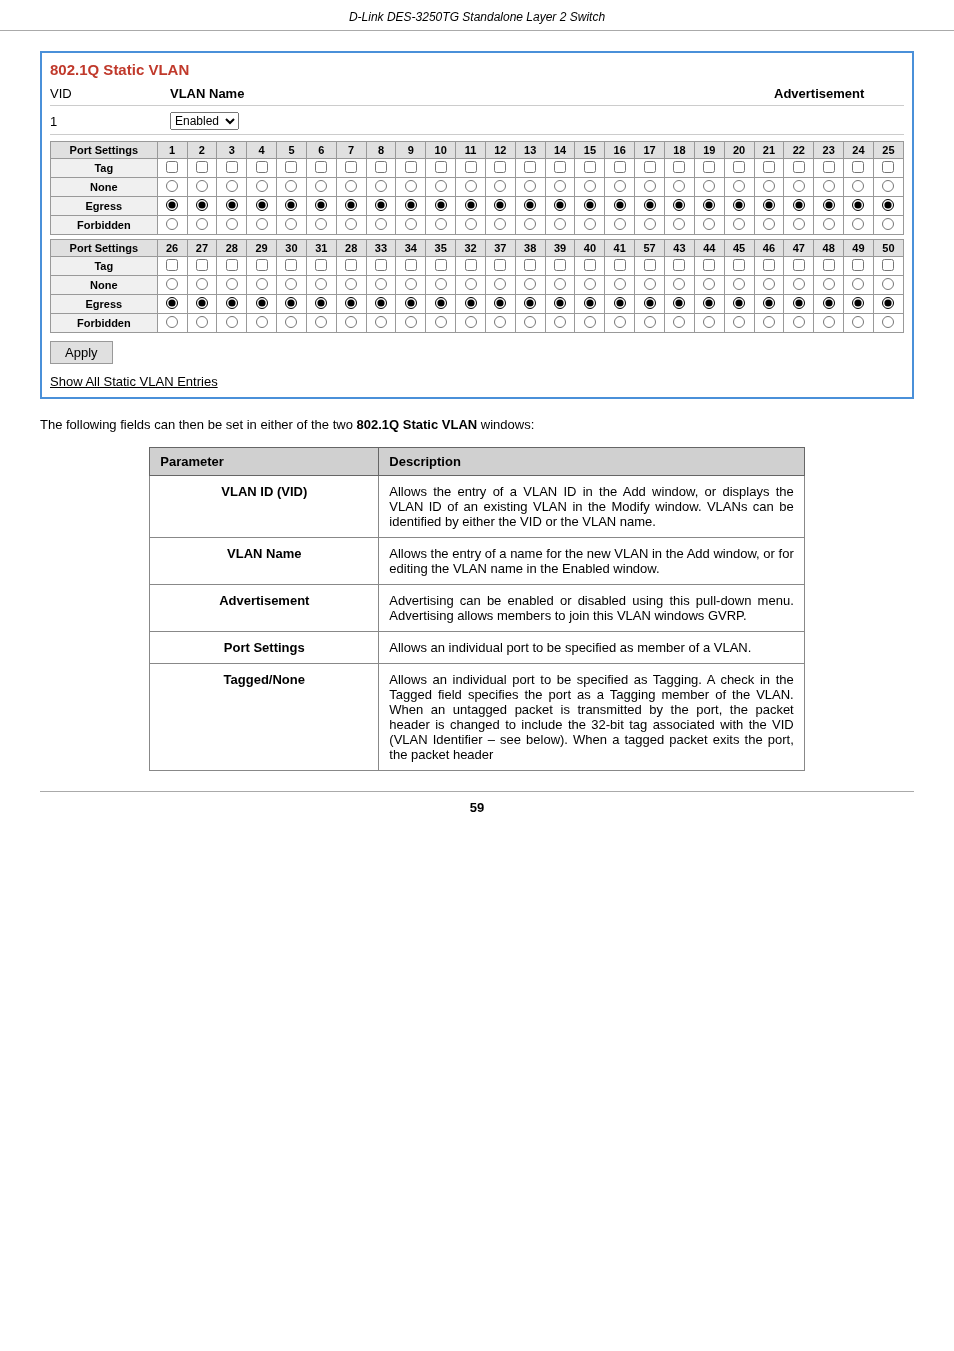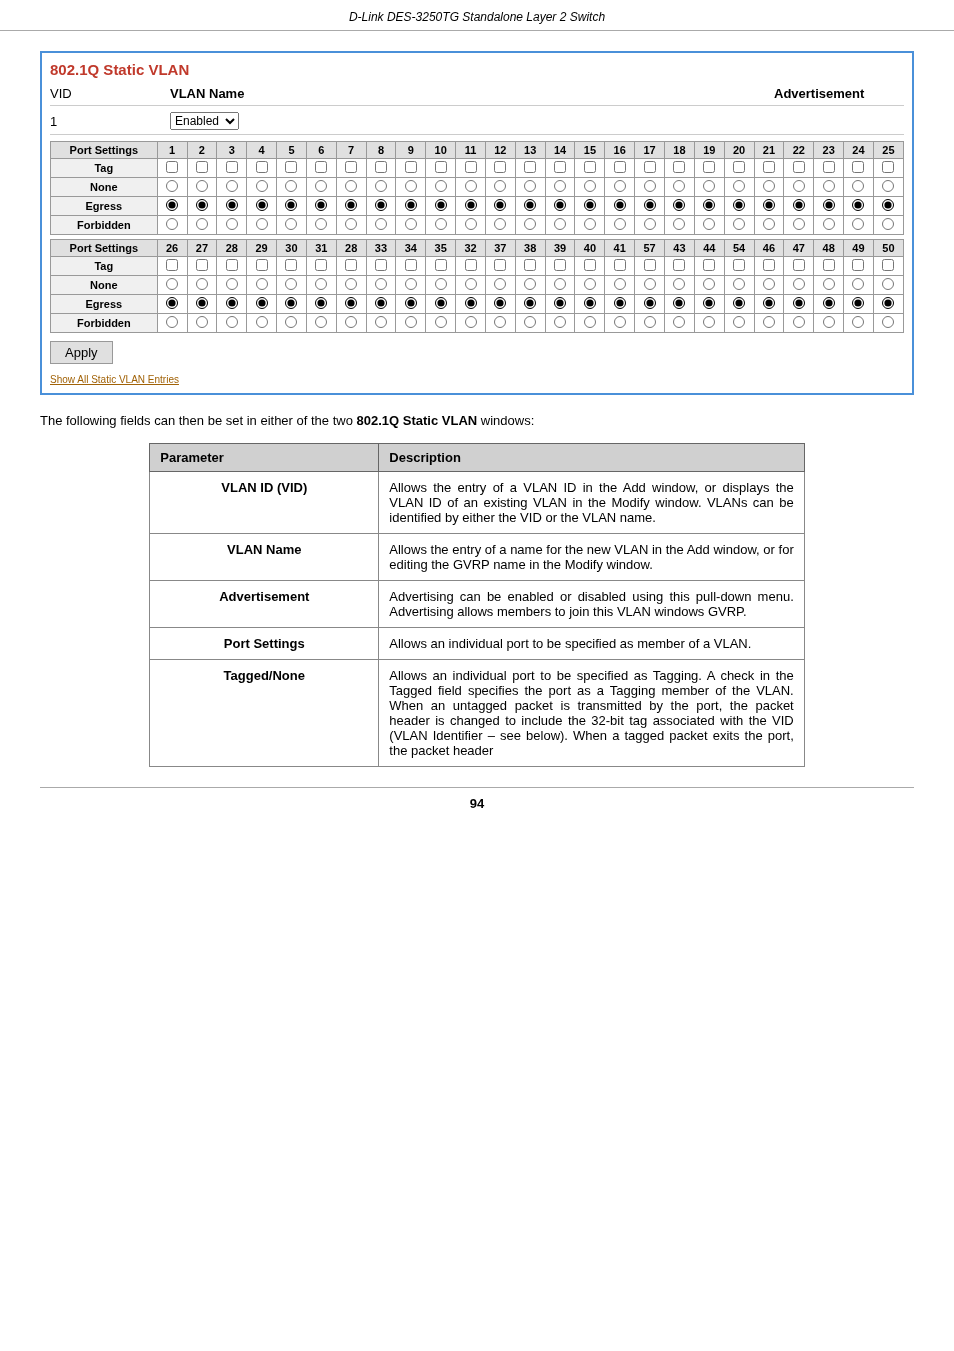--- a/index.html
+++ b/index.html
@@ -124,24 +124,24 @@
       padding: 3px 14px;
       background: #e0e0e0;
       border: 1px solid #999;
       cursor: pointer;
       font-size: 13px;
     }
 
     .show-all-link {
       display: block;
       margin-top: 10px;
-      color: #a16207;
+      color: #000000;
       text-decoration: underline;
       cursor: pointer;
-      font-size: 10px;
+      font-size: 13px;
     }
 
     
     .figure-caption {
       text-align: center;
       font-weight: bold;
       font-size: 13px;
       margin: 12px 0 16px 0;
     }
 
@@ -393,21 +393,21 @@
           <th>35</th>
           <th>32</th>
           <th>37</th>
           <th>38</th>
           <th>39</th>
           <th>40</th>
           <th>41</th>
           <th>57</th>
           <th>43</th>
           <th>44</th>
-          <th>54</th>
+          <th>45</th>
           <th>46</th>
           <th>47</th>
           <th>48</th>
           <th>49</th>
           <th>50</th>
         </tr>
       </thead>
       <tbody>
 
         <tr>
@@ -549,34 +549,34 @@
         <th>Description</th>
       </tr>
     </thead>
     <tbody id="param-table-body">
     <tr>
     <td>VLAN ID (VID)</td>
     <td>Allows the entry of a VLAN ID in the Add window, or displays the VLAN ID of an existing VLAN in the Modify window. VLANs can be identified by either the VID or the VLAN name.</td>
   </tr>
         <tr>
     <td>VLAN Name</td>
-    <td>Allows the entry of a name for the new VLAN in the Add window, or for editing the GVRP name in the Modify window.</td>
+    <td>Allows the entry of a name for the new VLAN in the Add window, or for editing the VLAN name in the Enabled window.</td>
   </tr>
         <tr>
     <td>Advertisement</td>
     <td>Advertising can be enabled or disabled using this pull-down menu.  Advertising allows members to join  this  VLAN windows GVRP.</td>
   </tr>
         <tr>
     <td>Port Settings</td>
     <td>Allows an individual port to be specified as member of a VLAN.</td>
   </tr>
         <tr>
     <td>Tagged/None</td>
     <td>Allows an individual port to be specified as Tagging.  A check in the Tagged field specifies the port as a Tagging member of the VLAN. When an untagged packet is transmitted by the port, the packet header is changed to include the 32-bit tag associated with the VID (VLAN Identifier – see below). When a tagged packet exits the port, the packet header</td>
   </tr>
       </tbody>
   </table>
 
   <div class="page-footer">
-    <span>94</span>
+    <span>59</span>
   </div>
 
 </div>
 
 </body></html>

